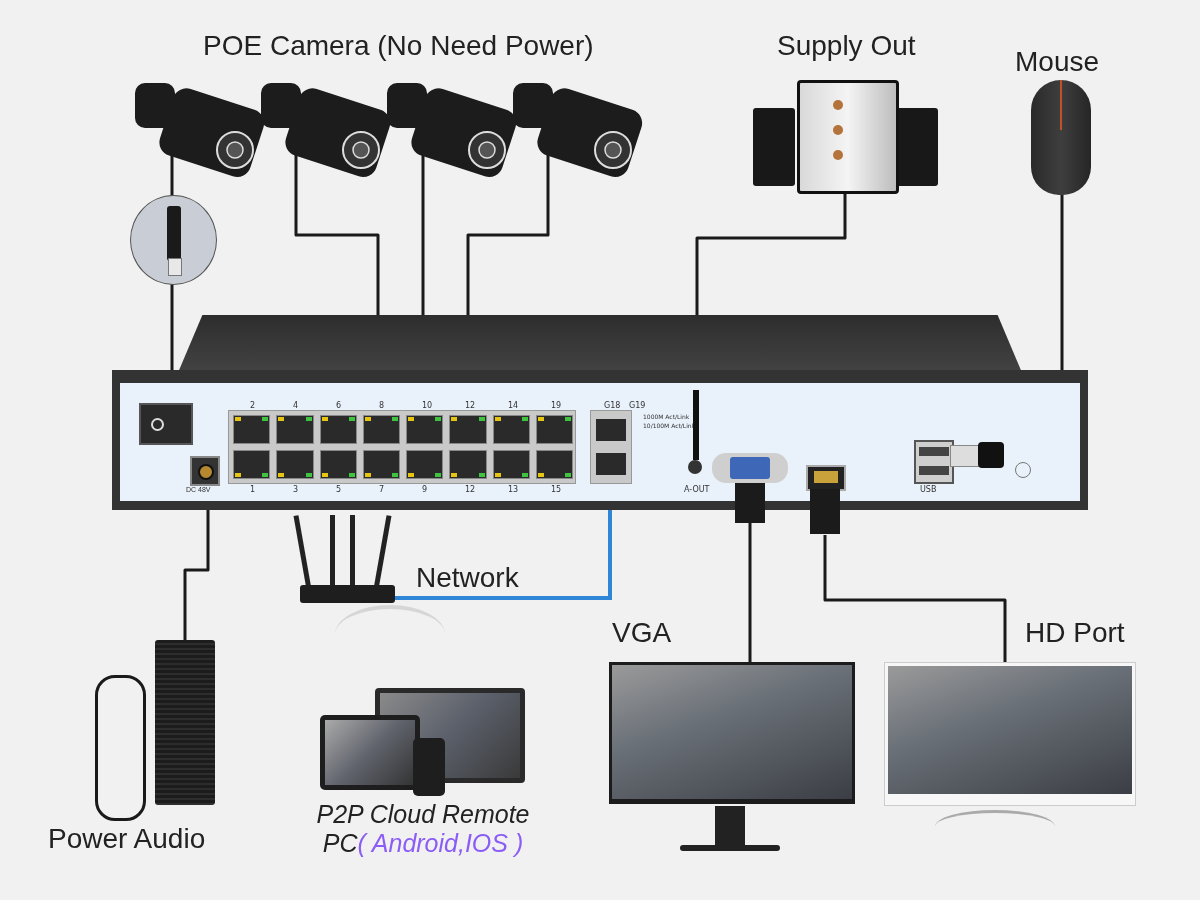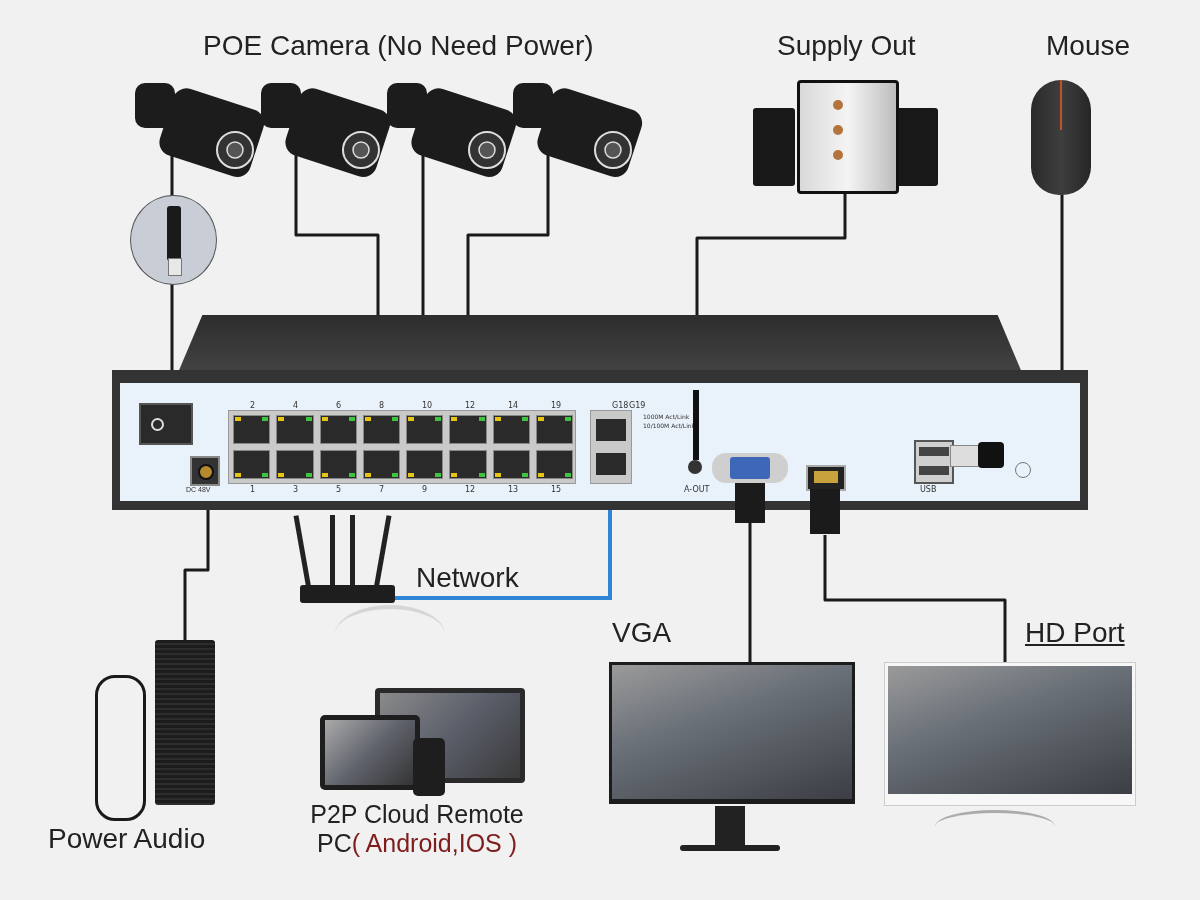--- a/index.html
+++ b/index.html
@@ -1,21 +1,21 @@
 <!DOCTYPE html>
 <html><head>
 <meta charset="utf-8">
 <style>
   html,body{margin:0;padding:0;}
   body{width:1200px;height:900px;background:#f1f1f1;position:relative;overflow:hidden;font-family:"Liberation Sans",sans-serif;color:#222;}
   .abs{position:absolute;}
   .label{font-size:28px;color:#222;white-space:nowrap;}
   svg.wires{position:absolute;left:0;top:0;}
   .caption{font-size:25px;line-height:29px;text-align:center;color:#222;}
-  .red{color:#7f1d1d;}
+  .red{color:#8b5cf6;}
   .portnum{position:absolute;font-size:8px;color:#333;font-family:"DejaVu Sans",sans-serif;}
 </style>
 </head>
 <body>
 
 <svg class="wires" width="1200" height="900">
   <g fill="none" stroke="#1a1a1a" stroke-width="3" stroke-linejoin="round">
     <path d="M172 140 V420 H215"></path>
     <path d="M296 140 V235 H378 V350"></path>
     <path d="M423 140 V350"></path>
@@ -24,21 +24,21 @@
     <path d="M1062 195 V455 H1000"></path>
     <path d="M208 490 V570 H185 V640"></path>
     <path d="M750 520 V665"></path>
     <path d="M825 535 V600 H1005 V665"></path>
   </g>
   <path d="M390 598 H610 V490" fill="none" stroke="#2f86d6" stroke-width="4"></path>
 </svg>
 
 <div class="abs label" style="left:203px;top:30px;">POE Camera (No Need Power)</div>
 <div class="abs label" style="left:777px;top:30px;">Supply Out</div>
-<div class="abs label" style="left:1015px;top:30px;margin-left:31px;">Mouse</div>
+<div class="abs label" style="left:1015px;top:46px;">Mouse</div>
 
 <div class="abs" style="left:130px;top:75px;">
   <svg width="520" height="110">
     <g>
       <rect x="5" y="8" width="40" height="45" rx="10" fill="#1c1c1c"></rect>
       <rect x="35" y="22" width="95" height="70" rx="14" fill="#1c1c1c" transform="rotate(18 80 55)"></rect>
       <circle cx="105" cy="75" r="18" fill="#333" stroke="#ddd" stroke-width="2"></circle>
       <circle cx="105" cy="75" r="8" fill="#555" stroke="#ddd" stroke-width="1.5"></circle>
     </g>
     <g transform="translate(126,0)">
@@ -181,21 +181,21 @@
     <div class="portnum" style="left: 422px; top: 485px;">9</div>
     <div class="portnum" style="left: 465px; top: 485px;">12</div>
     <div class="portnum" style="left: 508px; top: 485px;">13</div>
     <div class="portnum" style="left: 551px; top: 485px;">15</div>
   </div>
 
 <div class="abs" style="left:590px;top:410px;width:40px;height:72px;background:#c9c9c9;border:1px solid #999;">
   <div style="position:absolute;left:5px;top:8px;width:30px;height:22px;background:#2a2a2a;"></div>
   <div style="position:absolute;left:5px;top:42px;width:30px;height:22px;background:#2a2a2a;"></div>
 </div>
-<div class="portnum" style="left:604px;top:401px;margin-left:8px;">G18</div>
+<div class="portnum" style="left:604px;top:401px;">G18</div>
 <div class="portnum" style="left:629px;top:401px;">G19</div>
 <div class="portnum" style="left:643px;top:413px;font-size:6px;">1000M Act/Link</div>
 <div class="portnum" style="left:643px;top:422px;font-size:6px;">10/100M Act/Link</div>
 
 <div class="abs" style="left:688px;top:460px;width:14px;height:14px;border-radius:50%;background:#333;"></div>
 <div class="abs" style="left:693px;top:390px;width:6px;height:70px;background:#111;"></div>
 <div class="portnum" style="left:684px;top:485px;">A-OUT</div>
 
 <div class="abs" style="left:712px;top:453px;width:76px;height:30px;background:#cfcfcf;border-radius:14px;">
   <div style="position:absolute;left:18px;top:4px;width:40px;height:22px;background:#3f67b8;border-radius:3px;"></div>
@@ -231,27 +231,27 @@
 <div class="abs label" style="left:48px;top:823px;">Power Audio</div>
 
 <div class="abs" style="left:375px;top:688px;width:150px;height:95px;background:#2a2a2a;border-radius:4px;">
   <div style="position:absolute;left:5px;top:5px;width:140px;height:85px;background:linear-gradient(135deg,#8a8a8a,#5a5f6a,#3a3a3a);"></div>
 </div>
 <div class="abs" style="left:320px;top:715px;width:100px;height:75px;background:#1e1e1e;border-radius:5px;">
   <div style="position:absolute;left:5px;top:5px;width:90px;height:65px;background:linear-gradient(135deg,#aaa,#60636c,#333);"></div>
 </div>
 <div class="abs" style="left:413px;top:738px;width:32px;height:58px;background:#1e1e1e;border-radius:5px;"></div>
 
-<div class="abs caption" style="left:272px;top:800px;width:290px;">
+<div class="abs caption" style="left:278px;top:800px;width:290px;font-style:italic;">
   <div>P2P Cloud Remote</div>
   <div><span>PC</span><span class="red">( Android,IOS )</span></div>
 </div>
 
 <div class="abs label" style="left:612px;top:617px;">VGA</div>
-<div class="abs label" style="left:1025px;top:617px;text-decoration:underline;">HD Port</div>
+<div class="abs label" style="left:1025px;top:617px;">HD Port</div>
 
 <div class="abs" style="left:609px;top:662px;width:246px;height:142px;background:#1c1c1c;">
   <div style="position:absolute;left:3px;top:3px;width:240px;height:134px;background:linear-gradient(160deg,#9a9a9a,#6a7078 40%,#3b3e44);"></div>
 </div>
 <div class="abs" style="left:715px;top:806px;width:30px;height:40px;background:#222;"></div>
 <div class="abs" style="left:680px;top:845px;width:100px;height:6px;background:#222;border-radius:3px;"></div>
 
 <div class="abs" style="left:884px;top:662px;width:250px;height:142px;background:#f7f7f7;border:1px solid #ccc;">
   <div style="position:absolute;left:3px;top:3px;width:244px;height:128px;background:linear-gradient(160deg,#9a9a9a,#6a7078 40%,#3b3e44);"></div>
 </div>

